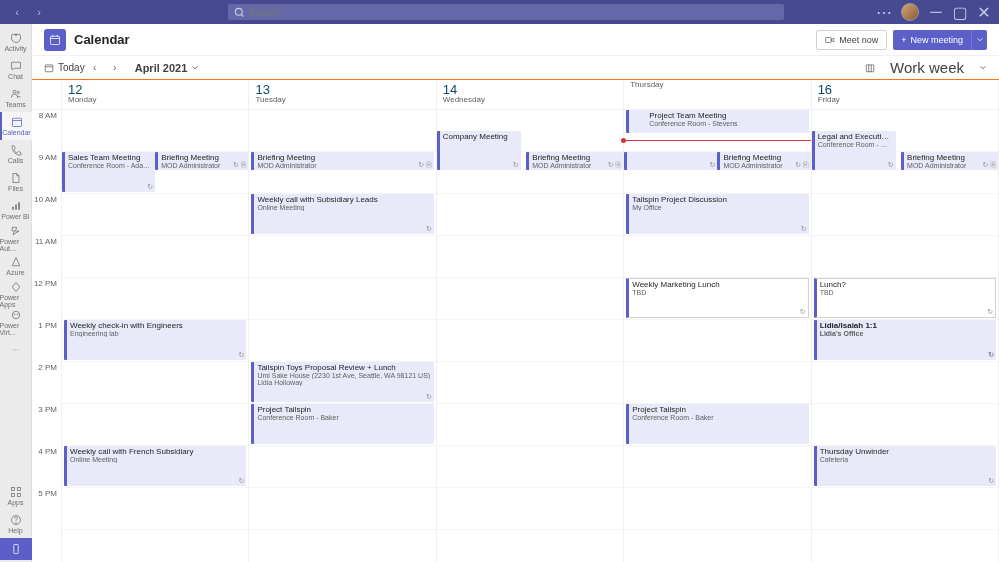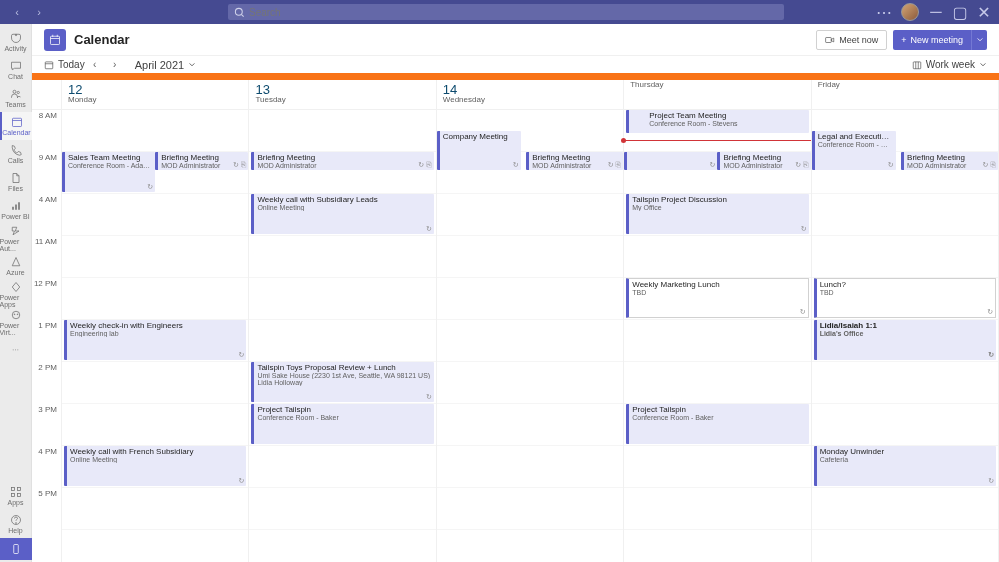--- a/index.html
+++ b/index.html
@@ -27,25 +27,25 @@
 
 .main { flex: 1; display: flex; flex-direction: column; background: #fff; min-width: 0; }
 .header-row { height: 32px; display: flex; align-items: center; padding: 0 12px; border-bottom: 1px solid #f0f0f0; }
 .header-icon { width: 22px; height: 22px; background: #5b5fc7; border-radius: 3px; display: flex; align-items: center; justify-content: center; color: #fff; margin-right: 8px; }
 .header-title { font-size: 13px; font-weight: 600; color: #242424; }
 .header-spacer { flex: 1; }
 .meet-btn { height: 20px; border: 1px solid #d1d1d1; background: #fff; font-size: 9px; padding: 0 8px; display: flex; align-items: center; gap: 4px; border-radius: 2px; cursor: pointer; color: #424242; }
 .new-meeting { height: 20px; background: #5b5fc7; color: #fff; border: none; font-size: 9px; padding: 0 8px; display: flex; align-items: center; gap: 4px; border-radius: 2px 0 0 2px; cursor: pointer; margin-left: 6px; }
 .new-meeting-drop { height: 20px; width: 16px; background: #5b5fc7; border-left: 1px solid #7478d4; color: #fff; display: flex; align-items: center; justify-content: center; border-radius: 0 2px 2px 0; cursor: pointer; }
 
-.toolbar-row { height: 24px; display: flex; align-items: center; padding: 0 12px; border-bottom: 7px solid #f97316; font-size: 10px; color: #424242; }
+.toolbar-row { height: 24px; display: flex; align-items: center; padding: 0 12px; border-bottom: 1px solid #f97316; font-size: 10px; color: #424242; }
 .today-btn { display: flex; align-items: center; gap: 4px; cursor: pointer; }
 .nav-small { width: 16px; height: 16px; display: flex; align-items: center; justify-content: center; cursor: pointer; color: #616161; margin: 0 2px; }
-.month-label { font-size: 11px; font-weight: 400; margin-left: 10px; display: flex; align-items: center; gap: 4px; cursor: pointer; }
-.view-select { margin-left: auto; display: flex; align-items: center; gap: 4px; cursor: pointer; font-size: 10px; }
+.month-label { font-size: 11px; font-weight: 700; margin-left: 10px; display: flex; align-items: center; gap: 4px; cursor: pointer; }
+.view-select { margin-left: auto; display: flex; align-items: center; gap: 15px; cursor: pointer; font-size: 15px; }
 
 
 .cal-wrap { flex: 1; display: flex; min-height: 0; overflow: hidden; }
 .time-col { width: 30px; border-right: 1px solid #f0f0f0; flex-shrink: 0; }
 .time-head { height: 30px; border-bottom: 1px solid #f0f0f0; }
 .time-slot { height: 42px; font-size: 8px; color: #616161; text-align: right; padding-right: 4px; padding-top: 1px; }
 .day-cols { flex: 1; display: flex; position: relative; }
 .day-col { flex: 1; border-right: 1px solid #f0f0f0; position: relative; }
 .day-head { height: 30px; border-bottom: 1px solid #f0f0f0; padding: 2px 6px; }
 .day-num { font-size: 13px; font-weight: 300; color: #0c4a6e; }
@@ -248,21 +248,21 @@
           </svg>
       </div>
     </div>
 
     <div class="cal-wrap">
       <div class="time-col">
         <div class="time-head"></div>
         <div id="time-slots">
             <div class="time-slot">8 AM</div>
             <div class="time-slot">9 AM</div>
-            <div class="time-slot">4 AM</div>
+            <div class="time-slot">10 AM</div>
             <div class="time-slot">11 AM</div>
             <div class="time-slot">12 PM</div>
             <div class="time-slot">1 PM</div>
             <div class="time-slot">2 PM</div>
             <div class="time-slot">3 PM</div>
             <div class="time-slot">4 PM</div>
             <div class="time-slot">5 PM</div>
           </div>
       </div>
       <div class="day-cols" id="day-cols">
@@ -443,20 +443,21 @@
                 </div>
               </div>
               <div class="event" style="top: 294px; height: 40px;">
                 <div class="etitle">Project Tailspin</div>
                 <div class="eloc">Conference Room - Baker</div>
               </div>
             </div>
           </div>
           <div class="day-col">
             <div class="day-head">
+              <div class="day-num">16</div>
               <div class="day-name">Friday</div>
             </div>
             <div class="day-body">
               <div class="hour-line"></div>
               <div class="hour-line"></div>
               <div class="hour-line"></div>
               <div class="hour-line"></div>
               <div class="hour-line"></div>
               <div class="hour-line"></div>
               <div class="hour-line"></div>
@@ -487,21 +488,21 @@
                 </div>
               </div>
               <div class="event" style="top: 210px; height: 40px; font-weight: bold;">
                 <div class="etitle">Lidia/Isaiah 1:1</div>
                 <div class="eloc">Lidia's Office</div>
                 <div class="eicons">
                   <span>↻</span>
                 </div>
               </div>
               <div class="event" style="top: 336px; height: 40px;">
-                <div class="etitle">Monday Unwinder</div>
+                <div class="etitle">Thursday Unwinder</div>
                 <div class="eloc">Cafeteria</div>
                 <div class="eicons">
                   <span>↻</span>
                 </div>
               </div>
             </div>
           </div>
         </div>
     </div>
   </div>

